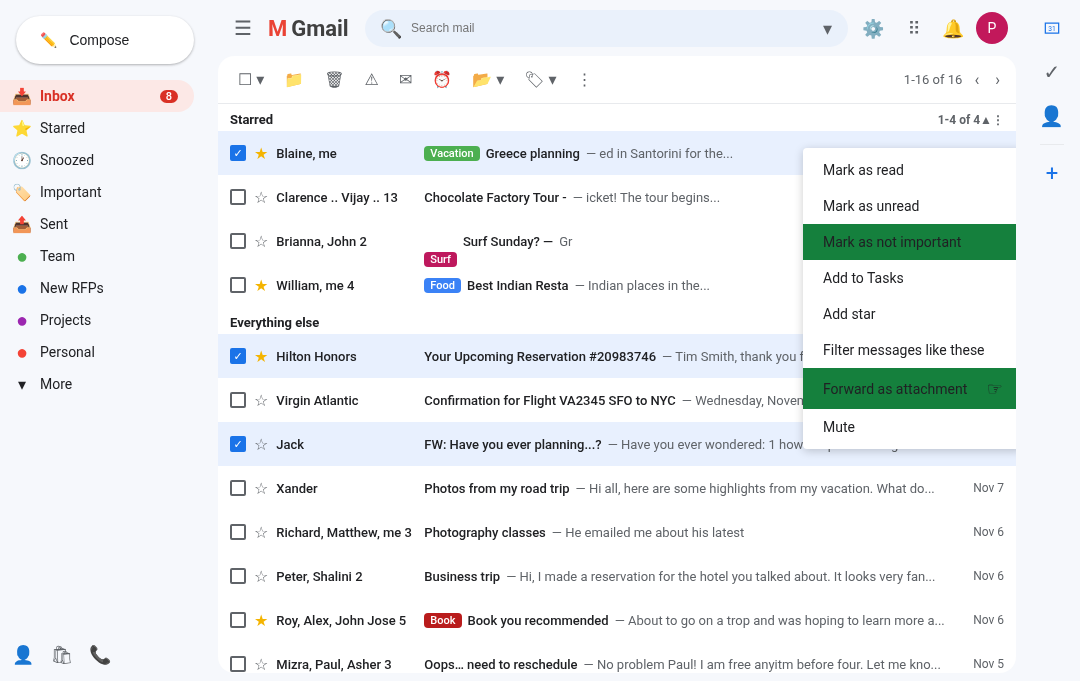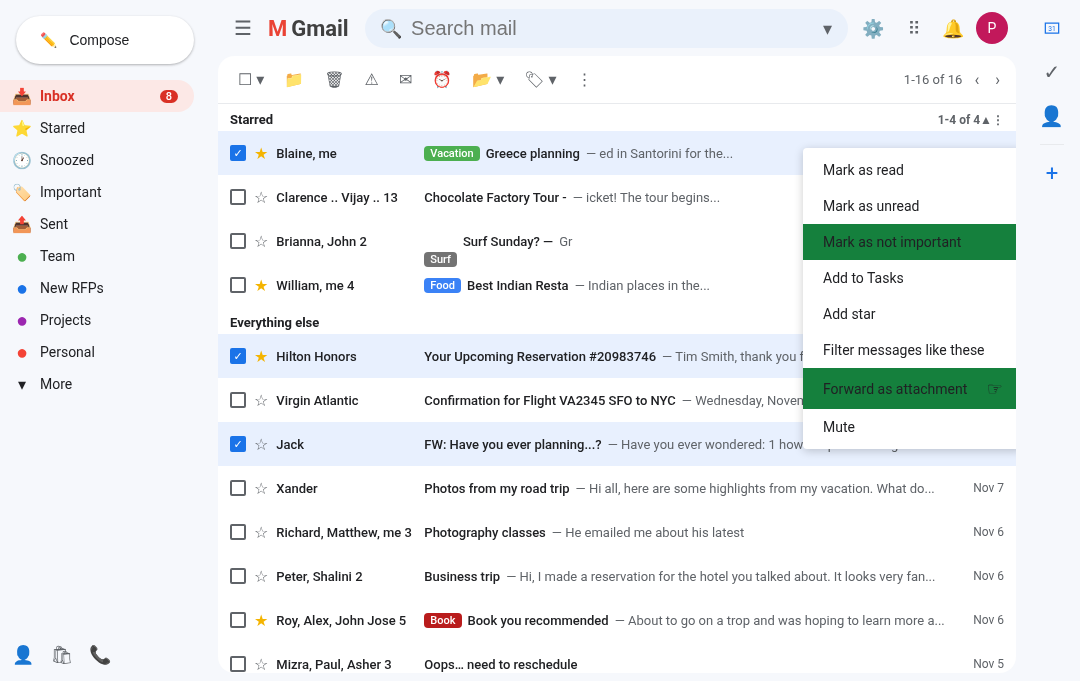--- a/index.html
+++ b/index.html
@@ -16,21 +16,21 @@
     .sidebar-footer { margin-top: auto; display: flex; align-items: center; padding: 8px 12px; gap: 16px; }
     .sidebar-footer-icon { font-size: 18px; cursor: pointer; color: #5f6368; }
 
     
     .main { flex: 1; display: flex; flex-direction: column; overflow: hidden; }
     .header { background: #f6f8fc; padding: 8px 16px; display: flex; align-items: center; gap: 8px; position: relative; z-index: 1; }
     .menu-btn { font-size: 20px; cursor: pointer; color: #5f6368; padding: 8px; border-radius: 50%; }
     .gmail-logo { display: flex; align-items: center; gap: 4px; margin-right: 8px; }
     .search-bar { flex: 1; background: #eaf1fb; border-radius: 24px; display: flex; align-items: center; padding: 8px 16px; gap: 8px; max-width: 720px; }
     .search-icon { color: #5f6368; font-size: 18px; }
-    .search-input { border: none; background: transparent; font-size: 20px; flex: 1; outline: none; color: #202124; }
+    .search-input { border: none; background: transparent; font-size: 12px; flex: 1; outline: none; color: #202124; }
     .search-arrow { color: #5f6368; cursor: pointer; font-size: 18px; }
     .header-icons { display: flex; align-items: center; gap: 4px; margin-left: auto; }
     .header-icon-btn { width: 36px; height: 36px; display: flex; align-items: center; justify-content: center; border-radius: 50%; cursor: pointer; font-size: 18px; color: #5f6368; }
     .avatar { width: 32px; height: 32px; border-radius: 50%; background: #c2185b; color: #fff; display: flex; align-items: center; justify-content: center; font-size: 14px; cursor: pointer; }
 
     
     .email-content { flex: 1; overflow-y: auto; background: #fff; margin: 0 8px 8px 8px; border-radius: 16px; position: relative; }
     .toolbar { display: flex; align-items: center; padding: 8px 12px; border-bottom: 1px solid #e8eaed; gap: 4px; }
     .toolbar-btn { padding: 6px 8px; border: none; background: transparent; cursor: pointer; border-radius: 4px; color: #5f6368; font-size: 16px; display: flex; align-items: center; gap: 4px; }
     .toolbar-right { margin-left: auto; display: flex; align-items: center; gap: 8px; color: #5f6368; font-size: 13px; }
@@ -46,21 +46,21 @@
     .checkbox { width: 16px; height: 16px; border: 2px solid #5f6368; border-radius: 2px; margin-right: 8px; flex-shrink: 0; cursor: pointer; display: flex; align-items: center; justify-content: center; }
     .checkbox.checked { background: #1a73e8; border-color: #1a73e8; color: #fff; font-size: 11px; }
     .star { margin-right: 8px; cursor: pointer; font-size: 16px; color: #5f6368; }
     .star.starred { color: #f4b400; }
     .sender { width: 140px; font-size: 13px; font-weight: 500; white-space: nowrap; overflow: hidden; text-overflow: ellipsis; flex-shrink: 0; }
     .email-body { flex: 1; overflow: hidden; white-space: nowrap; text-overflow: ellipsis; margin: 0 8px; display: flex; align-items: center; gap: 6px; }
     .email-subject { font-weight: 500; }
     .email-preview { color: #5f6368; font-weight: 400; }
     .tag { padding: 1px 6px; border-radius: 4px; font-size: 11px; font-weight: 500; flex-shrink: 0; }
     .tag.vacation { background: #4caf50; color: #fff; }
-    .tag.surf { background: #737373; color: #fff; margin-top: 36px; }
+    .tag.surf { background: #be185d; color: #fff; margin-top: 36px; }
     .tag.food { background: #3b82f6; color: #fff; }
     .tag.book { background: #b91c1c; color: #fff; }
     .email-time { color: #5f6368; font-size: 12px; flex-shrink: 0; white-space: nowrap; }
     .email-time.bold { font-weight: 700; color: #202124; }
 
     
     .context-menu { position: absolute; top: 92px; left: 585px; background: #fff; border-radius: 4px; box-shadow: 0 2px 10px rgba(0,0,0,0.2); z-index: 100; min-width: 220px; padding: 4px 0; }
     .context-menu-item { padding: 10px 20px; cursor: pointer; font-size: 14px; color: #202124; display: flex; align-items: center; gap: 8px; }
     .context-menu-item.highlighted { background: #15803d; }
 
@@ -330,20 +330,21 @@
       </div>
       <span class="email-time">Nov 6</span>
     </div>
 
     <div class="email-row">
       <div class="checkbox"></div>
       <span class="star">☆</span>
       <span class="sender">Mizra, Paul, Asher 3</span>
       <div class="email-body">
         <span class="email-subject">Oops… need to reschedule</span>
+        <span class="email-preview">— No problem Paul! I am free anyitm before four. Let me kno...</span>
       </div>
       <span class="email-time">Nov 5</span>
     </div>
 
     <div class="context-menu">
       <div class="context-menu-item">Mark as read</div>
       <div class="context-menu-item">Mark as unread</div>
       <div class="context-menu-item highlighted">Mark as not important</div>
       <div class="context-menu-item">Add to Tasks</div>
       <div class="context-menu-item">Add star</div>

